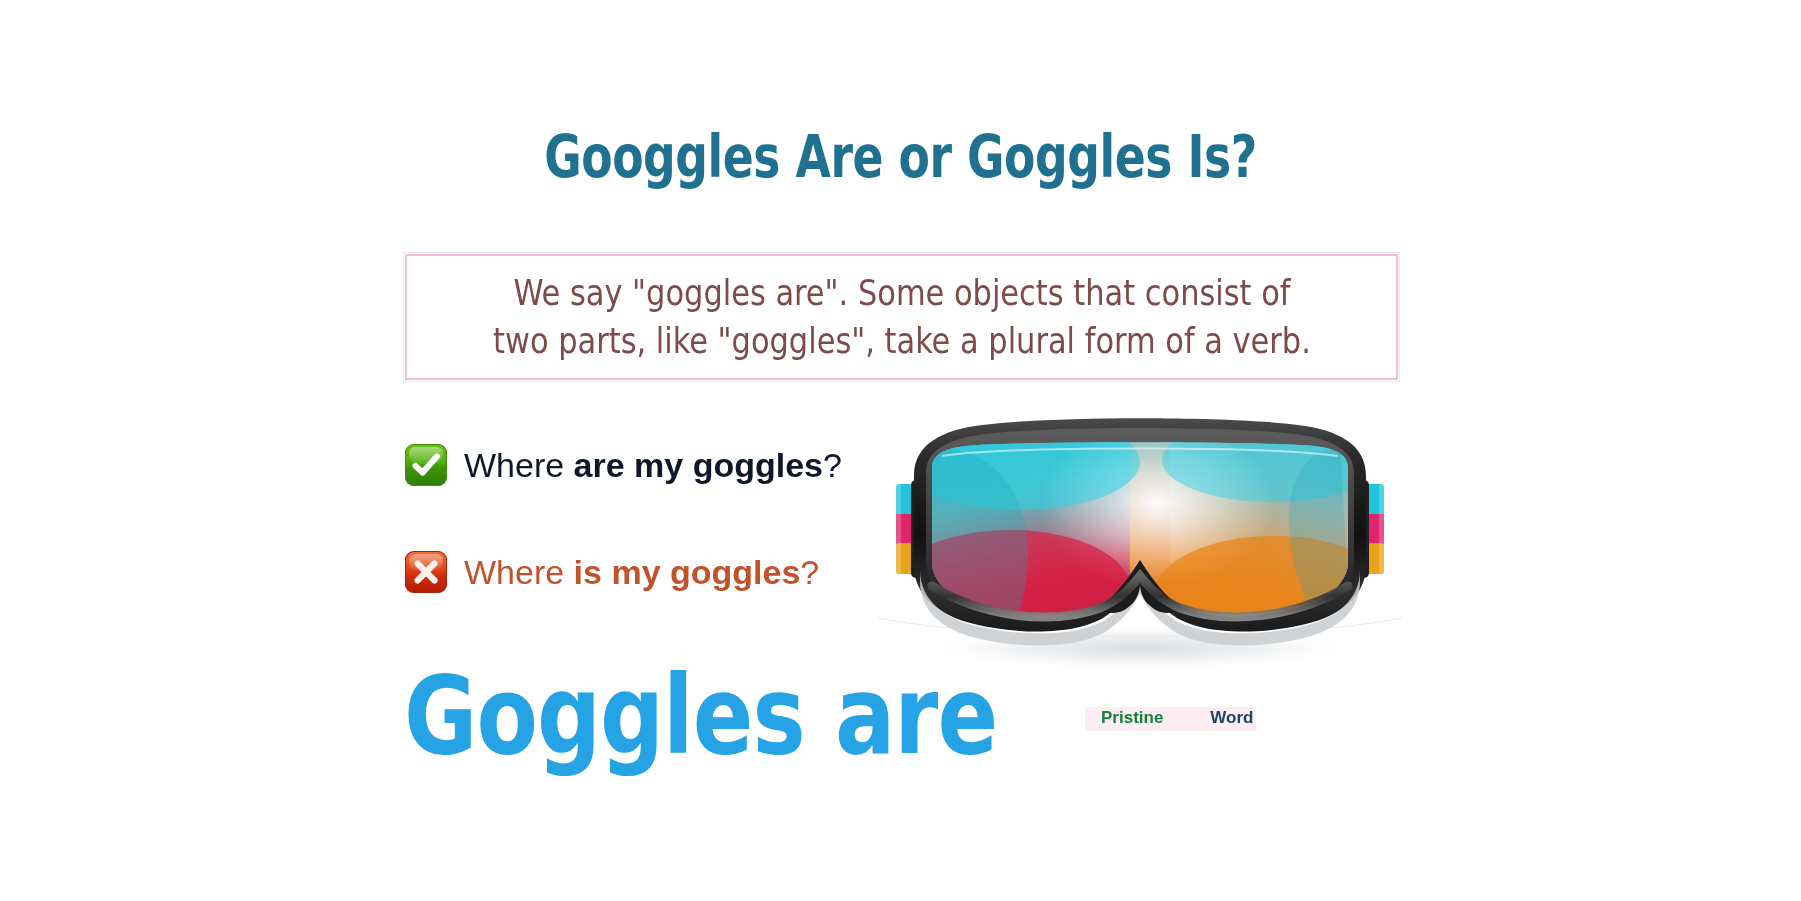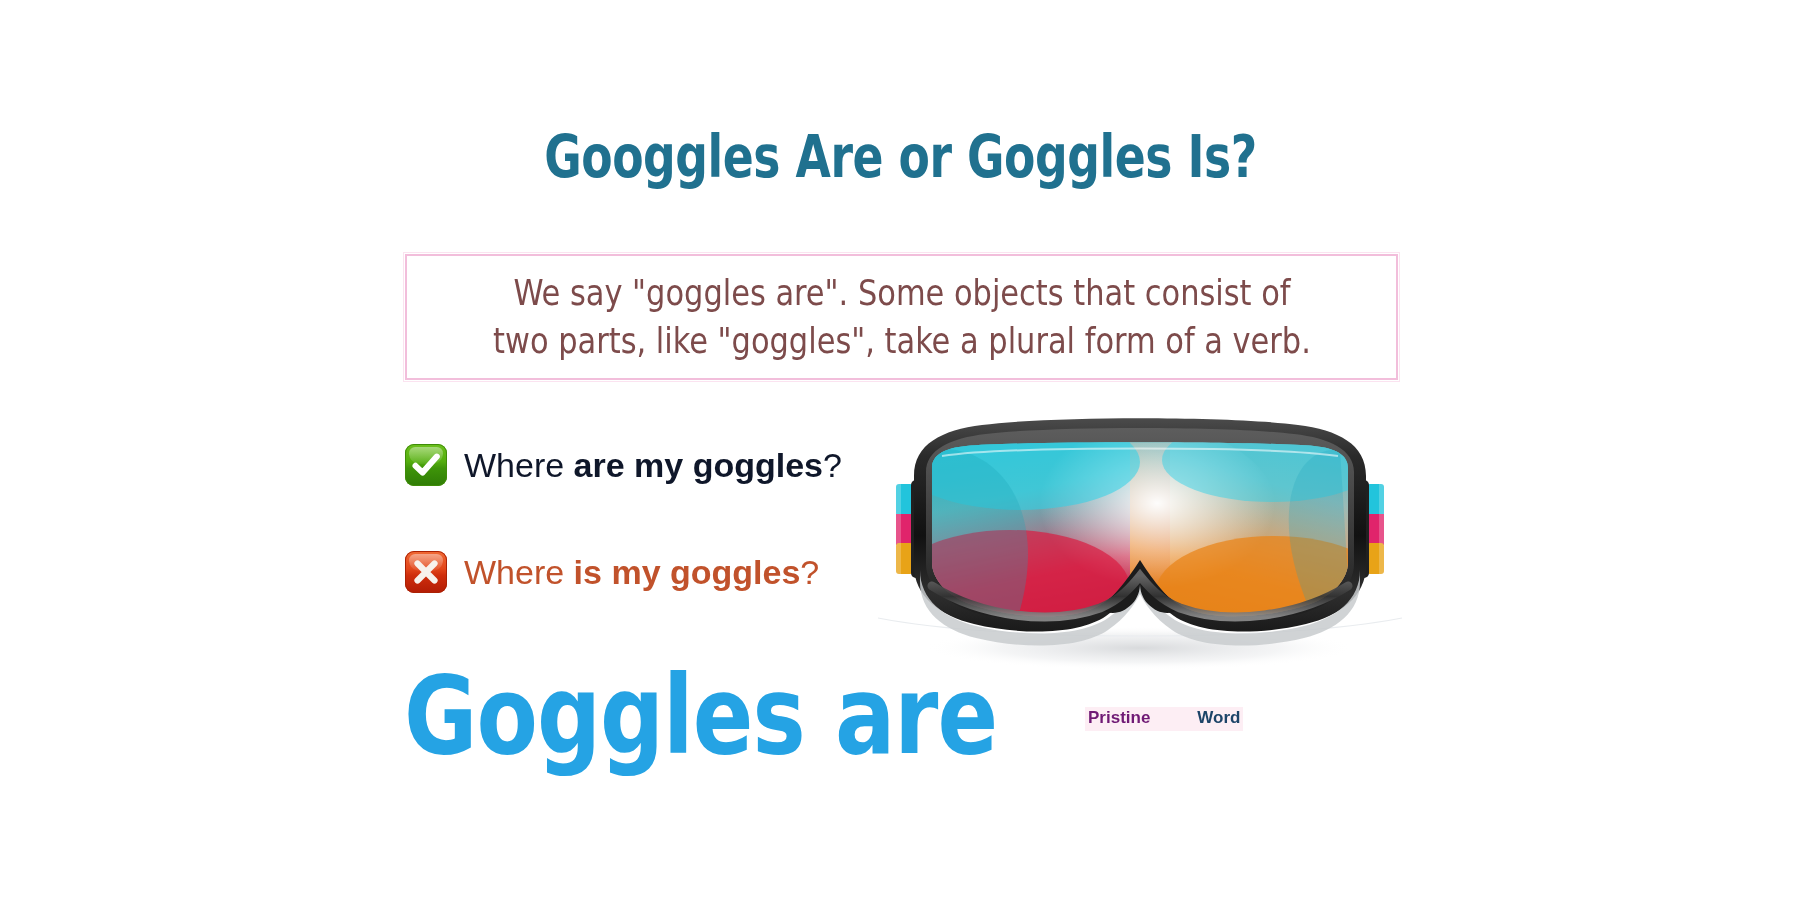--- a/index.html
+++ b/index.html
@@ -147,21 +147,21 @@
     left: 1085px;
     top: 707px;
     padding: 1px 3px 3px 3px;
     background: #fdeef4;
     font-family: "Liberation Sans", sans-serif;
     font-size: 17px;
     font-weight: bold;
     line-height: 20px;
     white-space: nowrap;
   }
-  .wm-a { color: #701a75; }
+  .wm-a { color: #15803d; margin-left: 13px; }
   .wm-b { color: #1d4468; padding-left: 47px; }
 </style>
 </head>
 <body>
 
 <div class="page">
 
   <h1 class="title">Googgles Are or Goggles Is?</h1>
 
   <div class="def-box">

